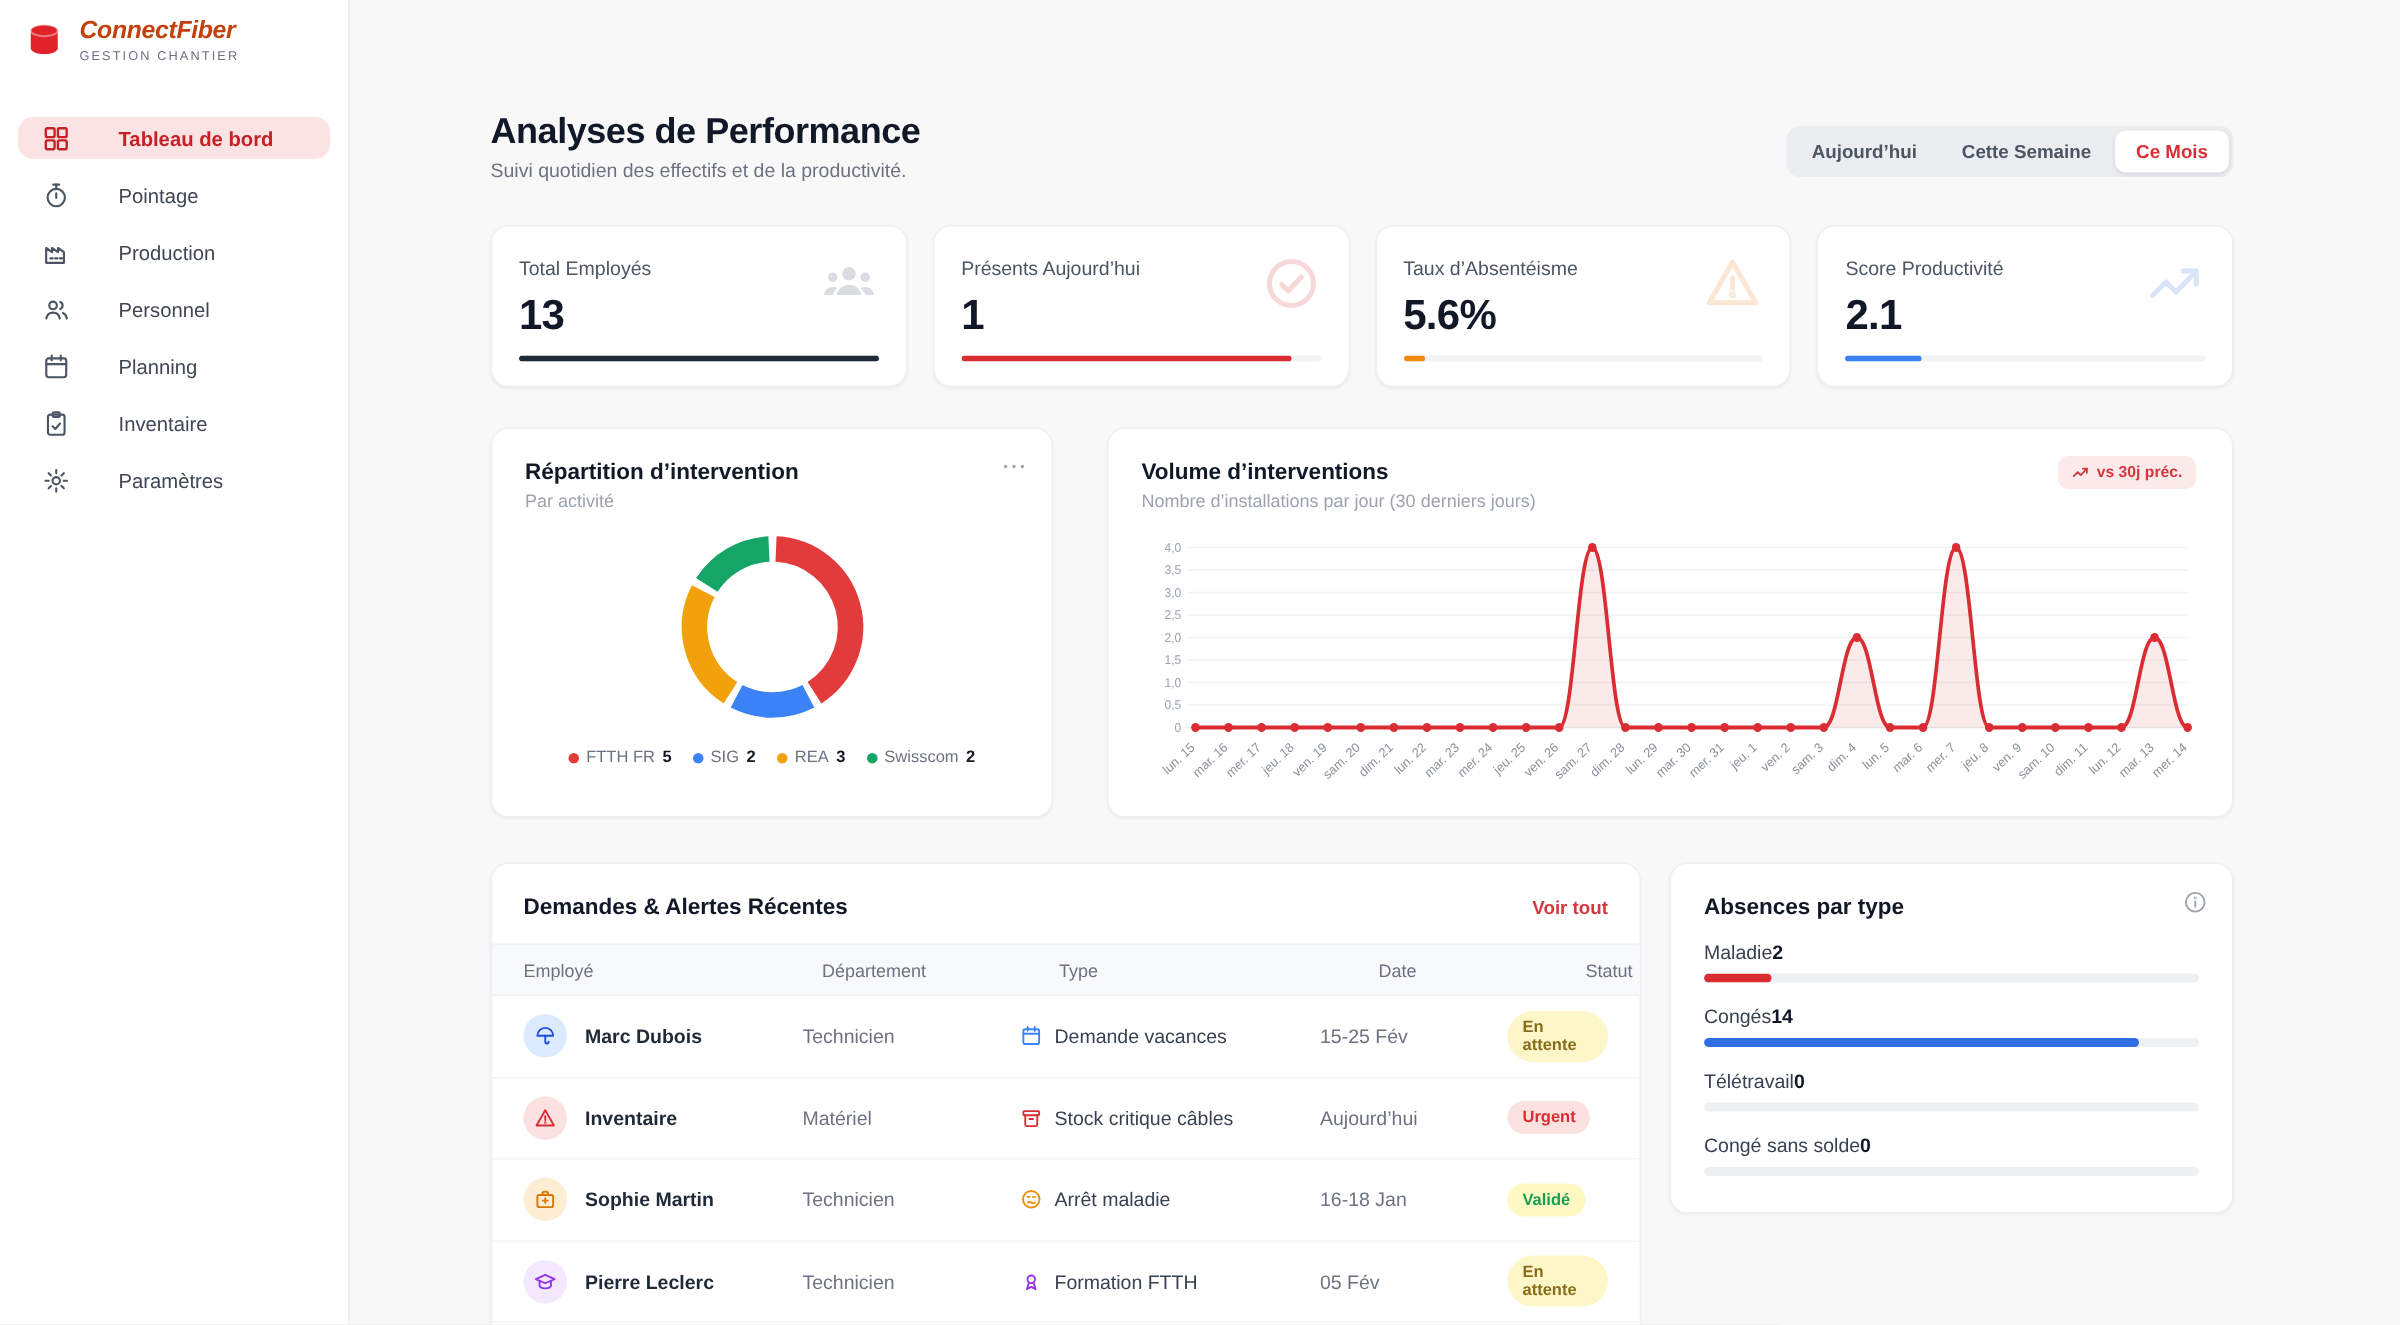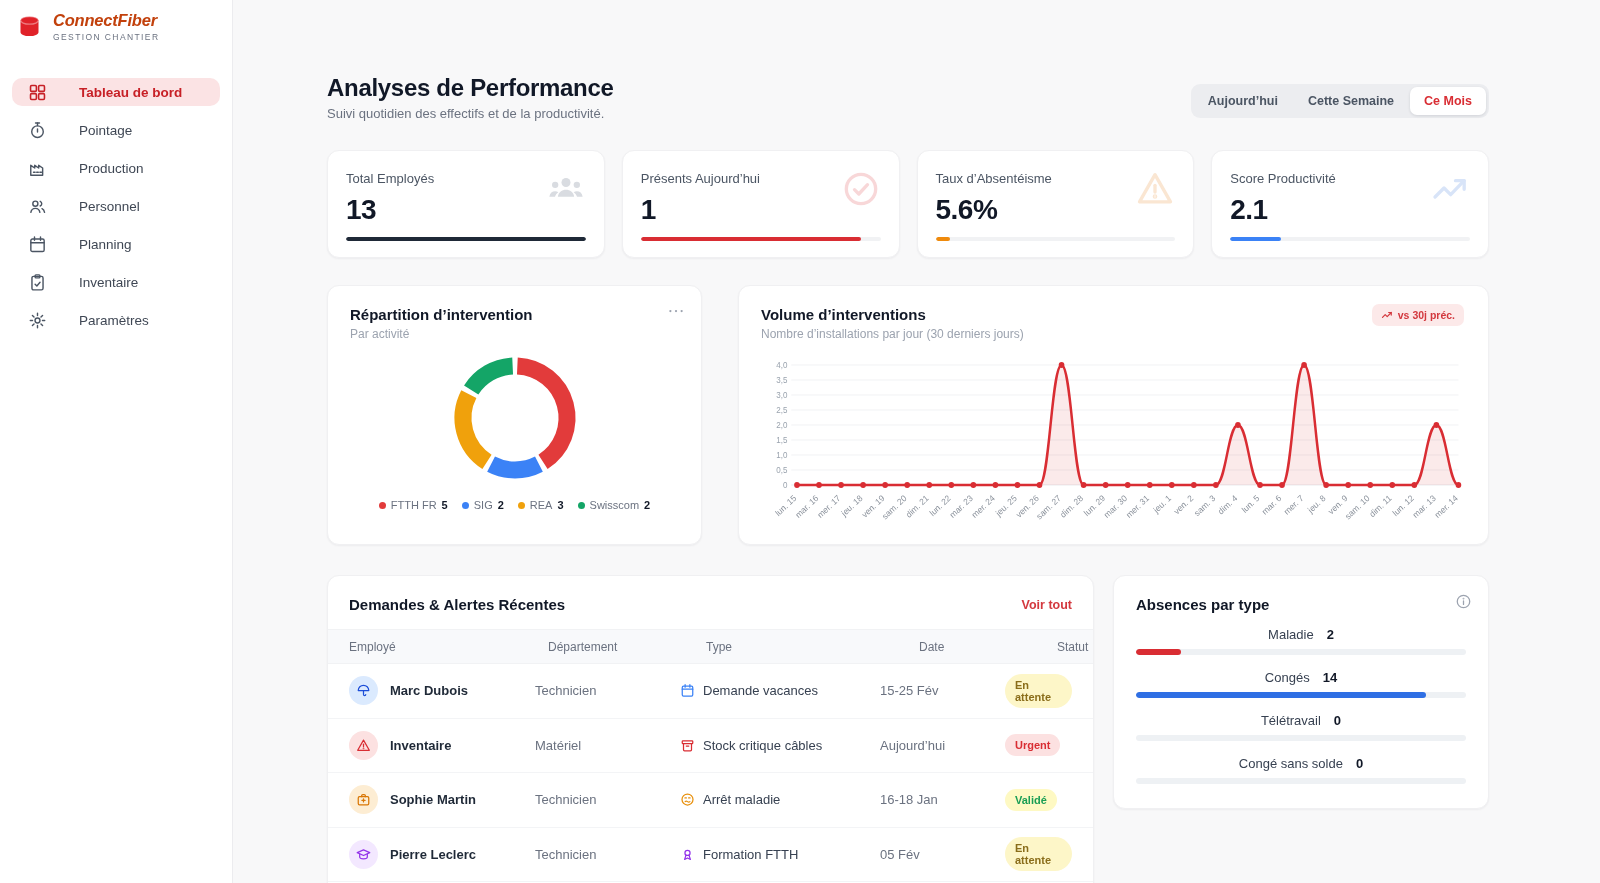--- a/index.html
+++ b/index.html
@@ -104,21 +104,21 @@
   .dept-cell, .date-cell { font-size:13px; color:#6B7280; }
   .type-cell { display:flex; align-items:center; gap:8px; font-size:13px; color:#374151; }
   .type-cell .ic { width:15px; height:15px; stroke-width:2; }
   .status-pill { display:inline-block; font-size:11px; font-weight:700; padding:5px 10px; border-radius:999px; }
 
   .abs-card { width:376px; position:relative; padding:20px 22px 24px 22px; }
   .abs-info { position:absolute; top:17px; right:16px; color:#9CA3AF; }
   .abs-info .ic { width:17px; height:17px; }
   .abs-item { margin-top:15px; }
   .abs-item:first-of-type { margin-top:14px; }
-  .abs-top { display:flex; justify-content:center; align-items:baseline;gap:13px; }
+  .abs-top { display:flex; justify-content:flex-start; align-items:baseline; }
   .abs-label { font-size:13px; color:#374151; }
   .abs-val { font-size:13px; font-weight:800; color:#111827; }
   .abs-track { height:6px; border-radius:99px; background:#EEF1F4; margin-top:7px; overflow:hidden; }
   .abs-fill { height:100%; border-radius:99px; }
 
   .chart-axis-text { font-size:8.5px; fill:#9AA3AE; font-family:"Liberation Sans",sans-serif; }
   .chart-xlabel { font-size:8.8px; fill:#8A919B; font-family:"Liberation Sans",sans-serif; }
 </style>
 </head>
 <body>

